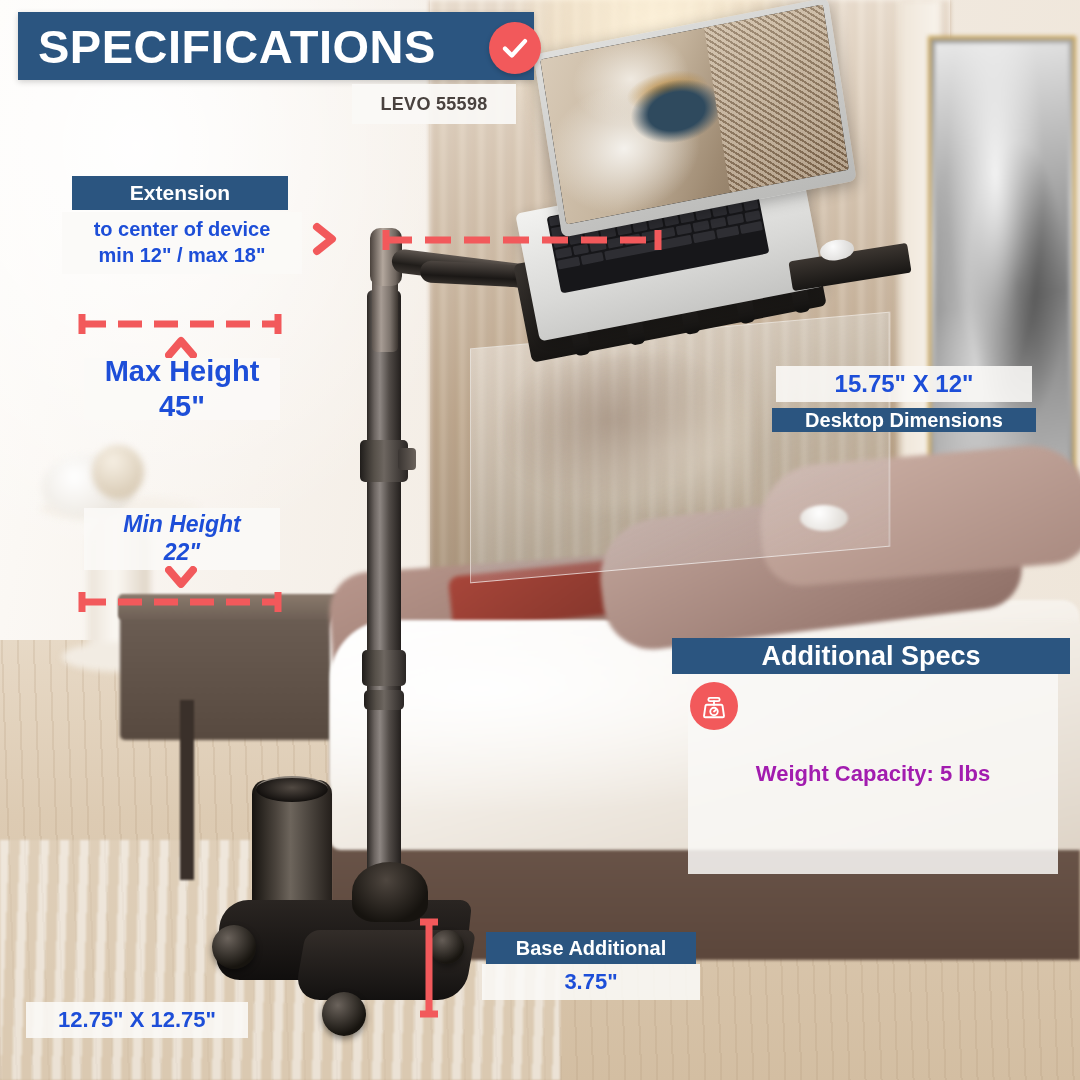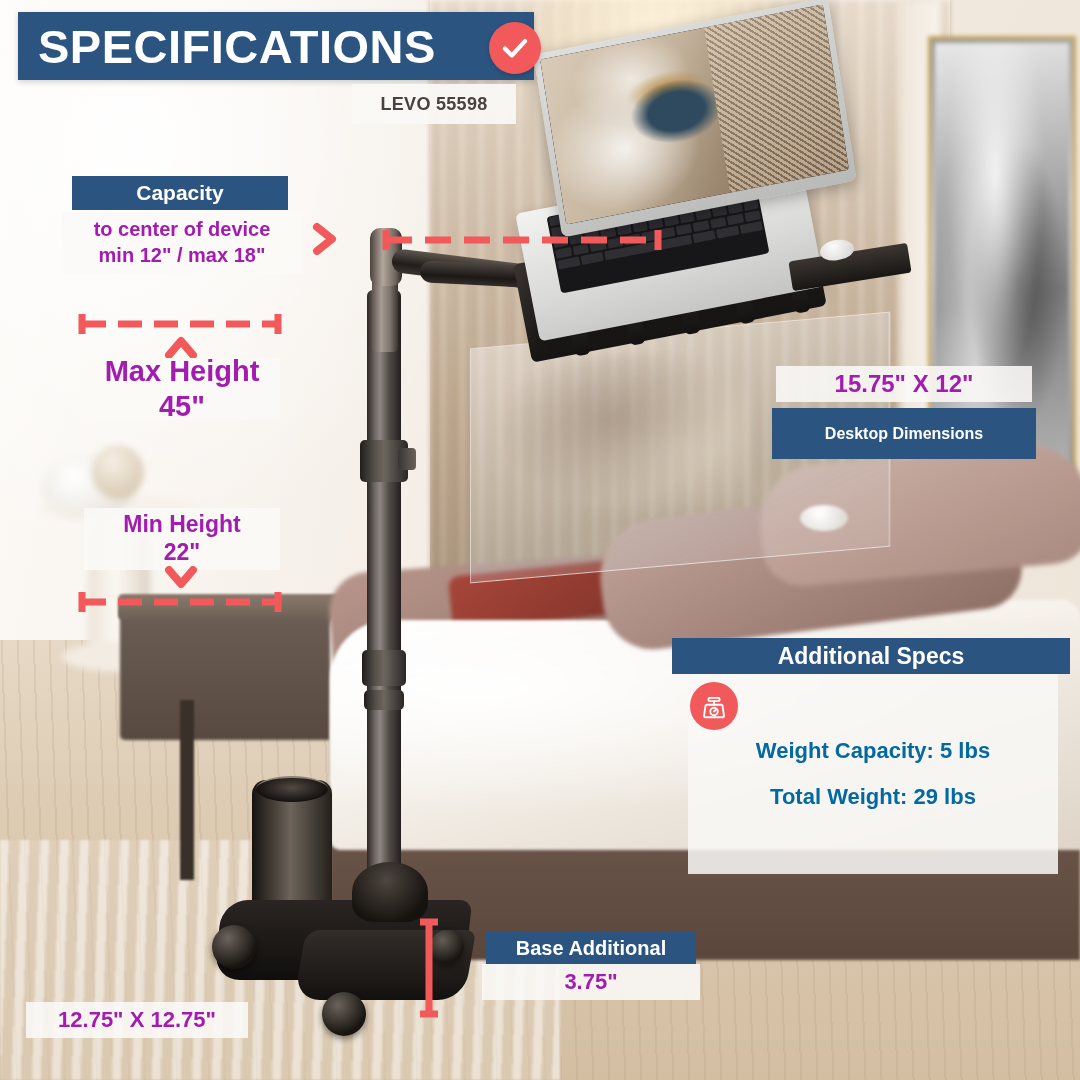--- a/index.html
+++ b/index.html
@@ -383,63 +383,63 @@
     background:rgba(250,249,246,.92);
     display:flex; align-items:center; justify-content:center;
   }
   .model-box span { color:#49423f; font-size:18px; font-weight:bold; letter-spacing:.3px; }
 
   .blue-label {
     background:#2b5580; color:#fff; font-weight:bold;
     display:flex; align-items:center; justify-content:center;
   }
   .lightbox {
-    background:rgba(250,249,247,.88); color:#a21caf; font-weight:bold;
+    background:rgba(250,249,247,.88); color:#1d4ed8; font-weight:bold;
     display:flex; flex-direction:column; align-items:center; justify-content:center;
   }
 
   
   .ext-label { left:72px; top:176px; width:216px; height:34px; font-size:21px; }
   .ext-body {
     left:62px; top:212px; width:240px; height:62px; font-size:20px; line-height:1.28;
     padding:2px 4px;
   }
   .ext-chevron { left:310px; top:222px; width:30px; height:34px; }
 
   
   .maxh-line { left:78px; top:312px; width:204px; height:24px; }
   .maxh-chev { left:165px; top:336px; width:32px; height:22px; }
   .maxh-text {
     left:84px; top:358px; width:196px; height:62px; font-size:29px; line-height:1.2;
   }
 
   
   .minh-text {
-    left:84px; top:508px; width:196px; height:62px; font-size:23px; line-height:1.2;
+    left:84px; top:508px; width:196px; height:62px; font-size:23px; line-height:1.2;font-style:italic;
   }
   .minh-chev { left:165px; top:566px; width:32px; height:22px; }
   .minh-line { left:78px; top:590px; width:204px; height:24px; }
 
   
   .ext-measure { left:382px; top:228px; width:280px; height:24px; }
 
   
   .desk-val {
     left:776px; top:366px; width:256px; height:36px; font-size:24px;
   }
-  .desk-label { left:772px; top:408px; width:264px; height:51px; font-size:16px; }
-
-  
-  .addl-label { left:672px; top:638px; width:398px; height:36px; font-size:23px; }
+  .desk-label { left:772px; top:408px; width:264px; height:24px; font-size:20px; }
+
+  
+  .addl-label { left:672px; top:638px; width:398px; height:36px; font-size:27px; }
   .addl-box {
     left:688px; top:674px; width:370px; height:200px;
     background:rgba(249,248,246,.86);
     display:flex; flex-direction:column; align-items:center; justify-content:center;
     gap:20px; padding:2px 14px;
-    color:#0369a1; font-weight:bold; font-size:22px; text-align:center;
+    color:#a21caf; font-weight:bold; font-size:22px; text-align:center;
   }
   .scale-icon {
     left:690px; top:682px; width:48px; height:48px;
     border-radius:50%; background:#f2595b;
     display:flex; align-items:center; justify-content:center;
   }
   .scale-icon svg { width:30px; height:30px; }
 
   
   .bc-label { left:486px; top:932px; width:210px; height:32px; font-size:20px; }
@@ -606,21 +606,21 @@
   </div>
   <div class="ov check-badge">
     <svg viewBox="0 0 24 24" fill="none" stroke="#ffffff" stroke-width="3.4" stroke-linecap="round" stroke-linejoin="round">
       <polyline points="4,12.5 9.5,18 20,6.5"></polyline>
     </svg>
   </div>
   <div class="ov model-box">
     <span>LEVO 55598</span>
   </div>
 
-  <div class="ov blue-label ext-label">Capacity</div>
+  <div class="ov blue-label ext-label">Extension</div>
   <div class="ov lightbox ext-body">
     <div>to center of device</div>
     <div>min 12"  / max 18"</div>
   </div>
   <div class="ov ext-chevron">
     <svg viewBox="0 0 30 34" class="dash-svg">
       <polyline points="7,5 22,17 7,29" fill="none" stroke="#f2595b" stroke-width="8" stroke-linecap="round" stroke-linejoin="round"></polyline>
     </svg>
   </div>
 
@@ -665,21 +665,20 @@
       <line x1="4" y1="12" x2="200" y2="12" stroke="#f2595b" stroke-width="7" stroke-dasharray="24 12"></line>
     </svg>
   </div>
 
   <div class="ov lightbox desk-val">15.75" X 12"</div>
   <div class="ov blue-label desk-label">Desktop Dimensions</div>
 
   <div class="ov blue-label addl-label">Additional Specs</div>
   <div class="ov addl-box">
     <div>Weight Capacity: 5 lbs</div>
-    <div>Total Weight: 29 lbs</div>
   </div>
   <div class="ov scale-icon">
     <svg viewBox="0 0 24 24" fill="none" stroke="#ffffff" stroke-width="1.5" stroke-linecap="round" stroke-linejoin="round">
       <path d="M5 21h14a1 1 0 0 0 1-1l-1.2-8.2a1 1 0 0 0-1-.8H6.2a1 1 0 0 0-1 .8L4 20a1 1 0 0 0 1 1z"></path>
       <rect x="7.5" y="5.5" width="9" height="2.6" rx="1.2"></rect>
       <line x1="12" y1="8.1" x2="12" y2="11"></line>
       <circle cx="12" cy="16.4" r="3"></circle>
       <line x1="12" y1="16.4" x2="13.6" y2="15"></line>
     </svg>
   </div>

